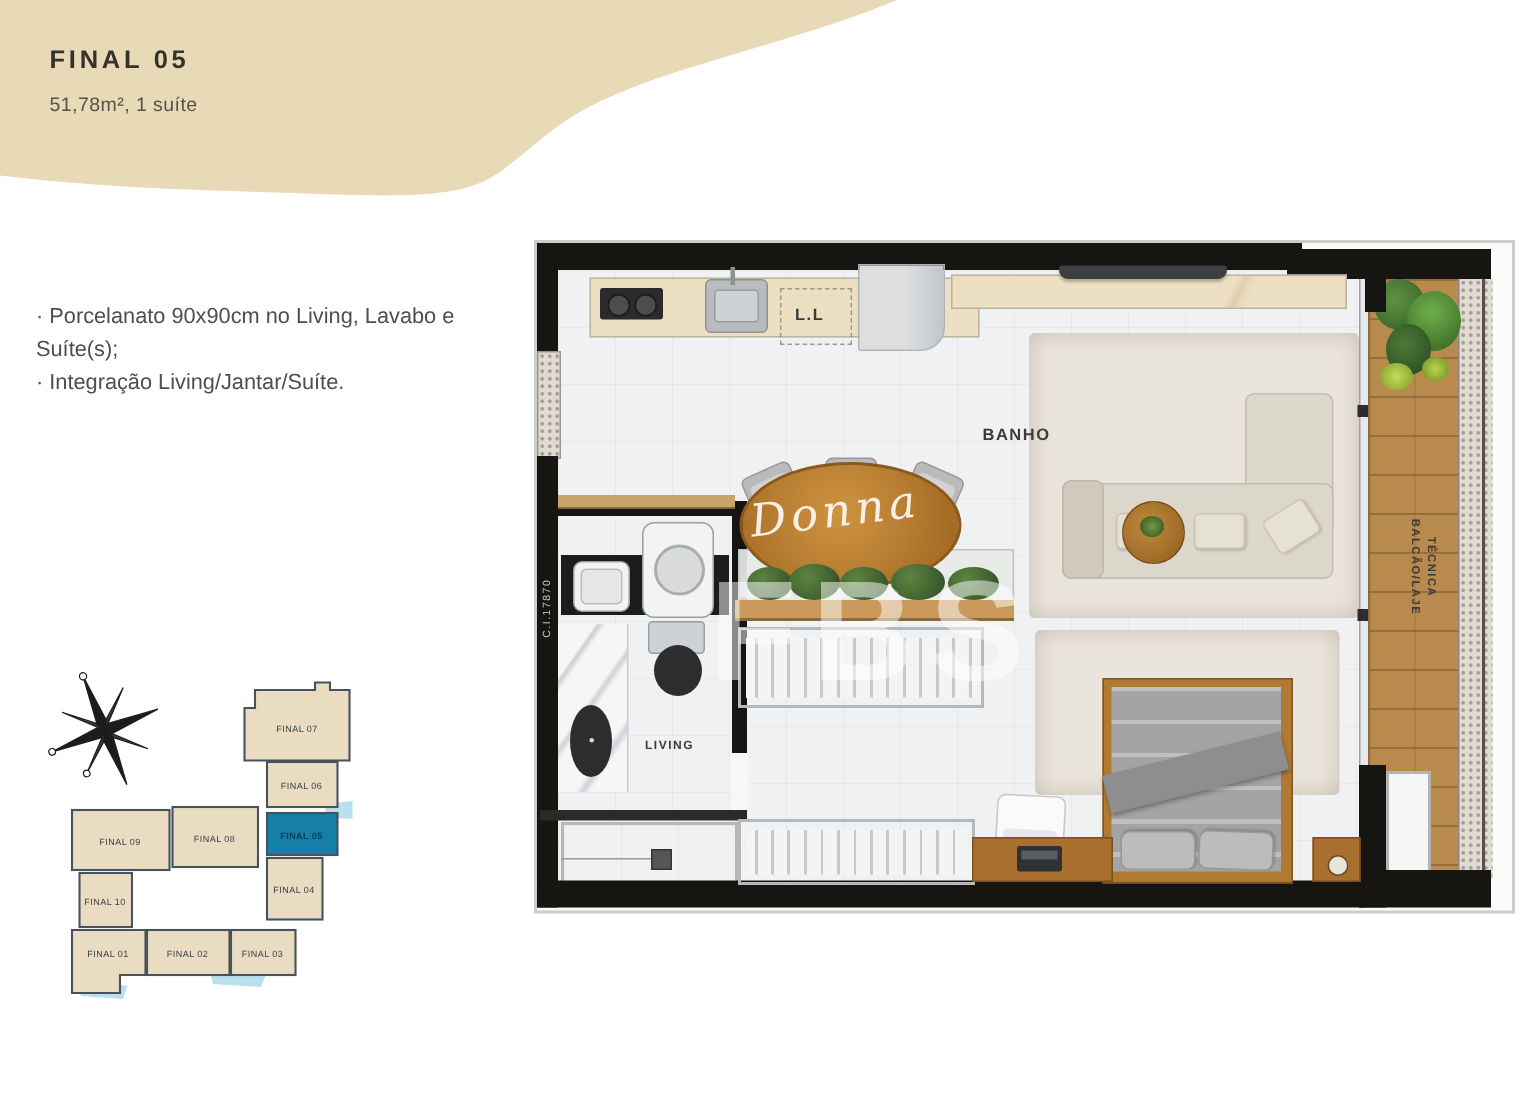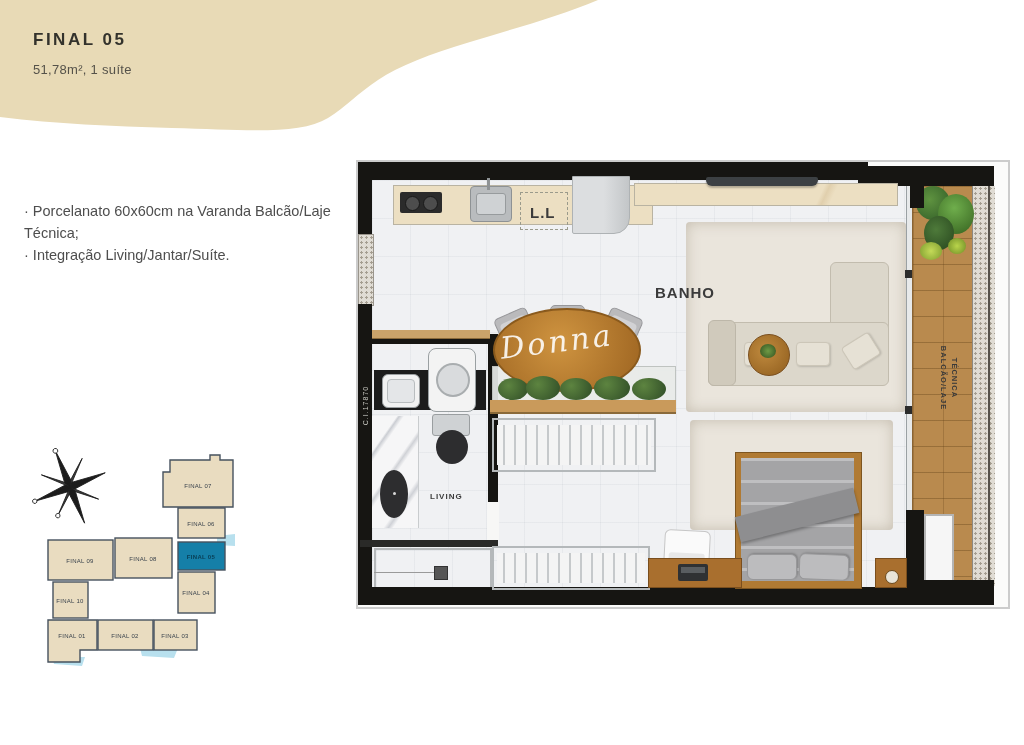--- a/index.html
+++ b/index.html
@@ -22,21 +22,21 @@
                      linear-gradient(90deg,rgba(110,120,135,.07) 1px,transparent 1px);
     background-size:38px 38px;}
   .wall{background:#161512;}
   .stone{background:#e0dcd4;background-image:radial-gradient(#a49d90 1px,transparent 1.4px);background-size:5px 5px;}
   .beige-counter{background:#ecdfc2;background-image:linear-gradient(115deg,transparent 70%,rgba(190,160,110,.25) 72%,transparent 75%);border:1px solid #b9b3a2;}
   .rug{background:#eae5dc;border-radius:4px;box-shadow:inset 0 0 14px rgba(150,140,120,.45);}
   .wood{background:#a96f2e;border:1px solid #7a4e1d;}
   .wardrobe{background:#f4f4f4;border:2px solid #b4b8ba;
     background-image:repeating-linear-gradient(90deg,transparent 0 9px,#c6c9cb 9px 11px);
     background-clip:content-box;padding:5px 3px;}
-  .plan-label{font-size:15px;font-weight:700;letter-spacing:1px;color:#3b3b3b;}
+  .plan-label{font-size:11px;font-weight:700;letter-spacing:1px;color:#3b3b3b;}
 
   
   #cooktop{background:#2b2b2b;border-radius:2px;}
   .burner{position:absolute;width:13px;height:13px;border-radius:50%;background:#4d4d4d;border:1px solid #1a1a1a;}
   #ksink{background:#b9bcbe;border:1px solid #8e9294;border-radius:4px;}
   #ksink::after{content:"";position:absolute;left:5px;top:6px;right:5px;bottom:6px;background:#cfd2d4;border:1px solid #979b9d;border-radius:3px;}
   #llbox{border:1.5px dashed #9a9a8b;}
   #fridge{background:linear-gradient(90deg,#dcdee0 55%,#c3c6c8);border:1px solid #aeb2b4;border-radius:0 0 16px 2px;}
   #tv{background:#3c4043;border-radius:2px 2px 6px 6px;box-shadow:0 2px 2px rgba(0,0,0,.25);}
 
@@ -97,21 +97,21 @@
 </head>
 <body>
 
 <svg id="blob" class="abs" viewBox="0 0 640 150" width="640" height="150">
   <path d="M0,0 L598,0 C560,16 516,28 470,42 C430,54 399,66 378,80 C358,93 346,107 328,118 C300,135 248,130 172,128 C110,126 58,124 0,117 Z" fill="#e8dab6"></path>
 </svg>
 <div id="title" class="abs">FINAL 05</div>
 <div id="subtitle" class="abs">51,78m², 1 suíte</div>
 
 <div id="specs" class="abs">
-  <p>· Porcelanato 60x60cm na Varanda Balcão/Laje Técnica;</p>
+  <p>· Porcelanato 90x90cm no Living, Lavabo e Suíte(s);</p>
   <p>· Integração Living/Jantar/Suíte.</p>
 </div>
 
 <div id="plan" class="abs">
 
   <div class="abs floor" style="left:14px;top:18px;width:536px;height:408px;"></div>
   <div class="abs floor" style="left:14px;top:252px;width:118px;height:128px;"></div>
   <div class="abs floor" style="left:16px;top:386px;width:114px;height:38px;border:2px solid #b5b8ba;"></div>
 
   <div class="abs rug" style="left:328px;top:60px;width:220px;height:190px;"></div>
@@ -211,20 +211,21 @@
   <div class="pillow" style="left:389px;top:392px;width:48px;height:24px;"></div>
   <div class="pillow" style="left:441px;top:392px;width:48px;height:24px;transform:rotate(2deg);"></div>
   <div class="abs wood" style="left:517px;top:396px;width:30px;height:28px;">
     <div id="nightstand-dot"></div>
   </div>
 
   <div id="dchair" class="abs" style="left:306px;top:368px;width:44px;height:38px;"></div>
   <div class="abs wood" style="left:290px;top:396px;width:92px;height:28px;"></div>
   <div id="laptop" class="abs" style="left:320px;top:402px;width:30px;height:17px;"></div>
 
+  <div id="fbs" class="abs" style="left:115px;top:205px;">FBS</div>
   <div id="donna" class="abs" style="left:142px;top:162px;">Donna</div>
 </div>
 
 <svg class="abs" style="left:26px;top:442px;" width="88" height="90" viewBox="0 0 88 90">
   <g transform="rotate(-22 44 45)" stroke="#1c1c1c" stroke-width="0.8" fill="#1c1c1c">
     <polygon points="44,6 48,45 40,45"></polygon>
     <polygon points="44,84 48,45 40,45"></polygon>
     <polygon points="6,45 44,49 44,41"></polygon>
     <polygon points="82,45 44,49 44,41"></polygon>
     <polygon points="22,23 44,45 40,38" fill="#3a3a3a"></polygon>

